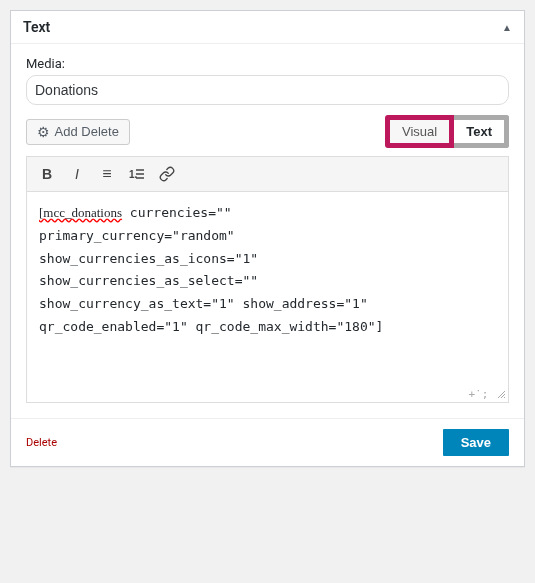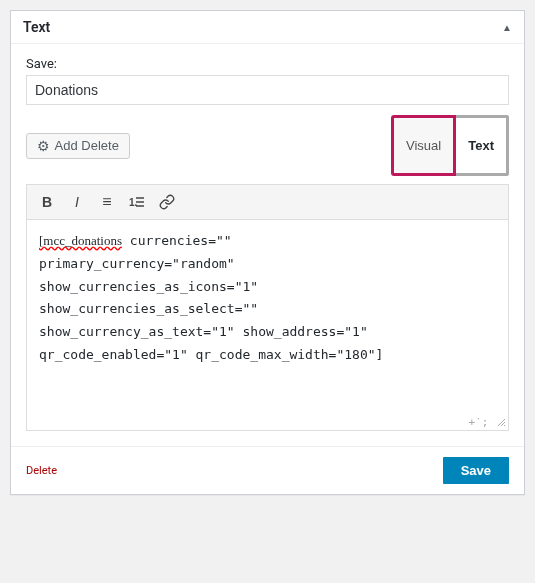--- a/index.html
+++ b/index.html
@@ -55,21 +55,21 @@
       display: block;
       font-size: 13px;
       color: #23282d;
       margin-bottom: 4px;
     }
 
     .text-input {
       width: 100%;
       padding: 6px 8px;
       border: 1px solid #ddd;
-      border-radius: 0;
+      border-radius: 10px;
       font-size: 14px;
       color: #32373c;
       outline: none;
       margin-bottom: 10px;
     }
 
     .editor-toolbar-top {
       display: flex;
       justify-content: space-between;
       align-items: center;
@@ -92,22 +92,22 @@
     .media-icon {
       font-size: 14px;
     }
 
     .view-tabs {
       display: flex;
       gap: 0;
     }
 
     .view-tab {
-      padding: 20px 12px;
-      border: 3px solid #be185d;
+      padding: 4px 12px;
+      border: 5px solid #be185d;
       background: #f7f7f7;
       font-size: 13px;
       color: #555;
       cursor: pointer;
       border-radius: 0;
     }
 
     .view-tab:first-child {
       border-radius: 3px 0 0 3px;
     }
@@ -214,21 +214,21 @@
 <div class="widget-container">
 
   <div class="widget-header">
     <span class="widget-title">Text</span>
     <span class="widget-arrow">▲</span>
   </div>
 
   <div class="widget-body">
 
     
-    <label class="field-label">Save:</label>
+    <label class="field-label">Media:</label>
     <input type="text" class="text-input" value="Donations" style="">
 
     
     <div class="editor-toolbar-top">
       <button class="add-media-btn">
         <span class="media-icon">⚙</span>
         <span>Add Delete</span>
       </button>
       <div class="view-tabs">
         <button class="view-tab">Visual</button>

